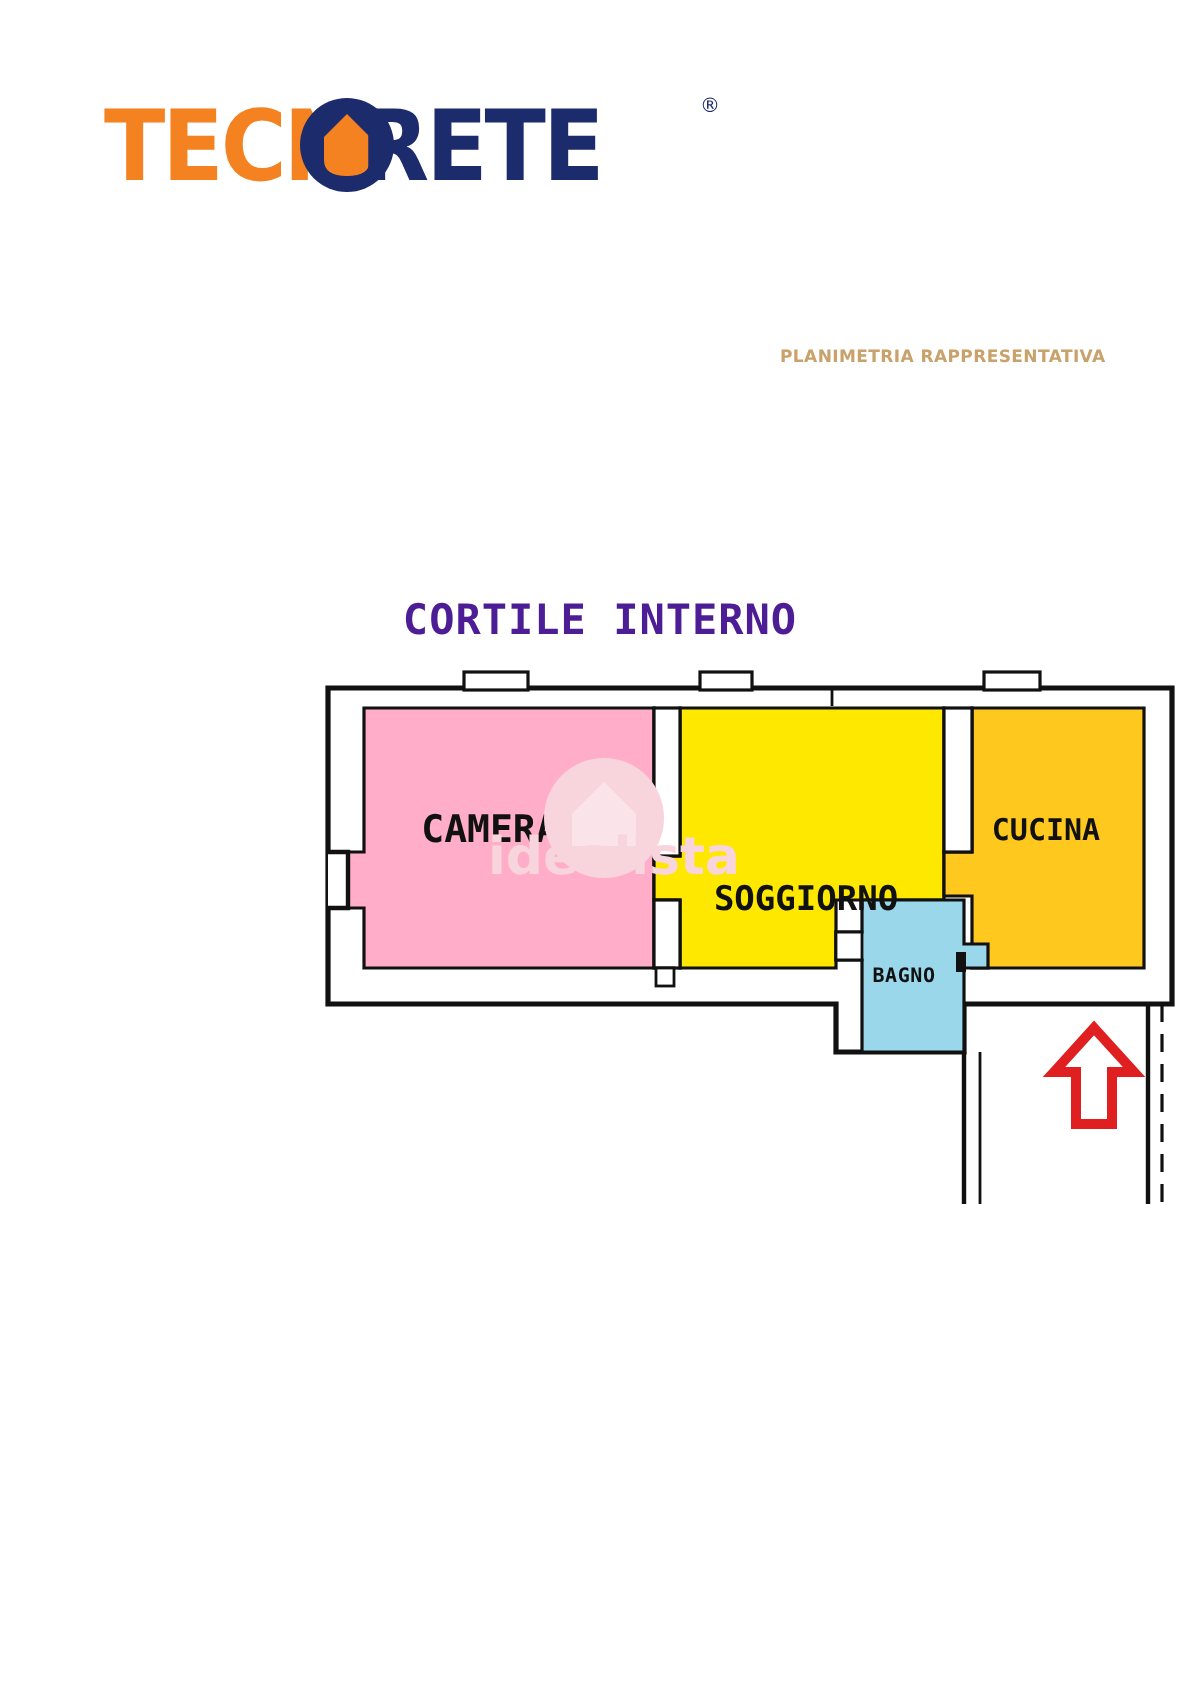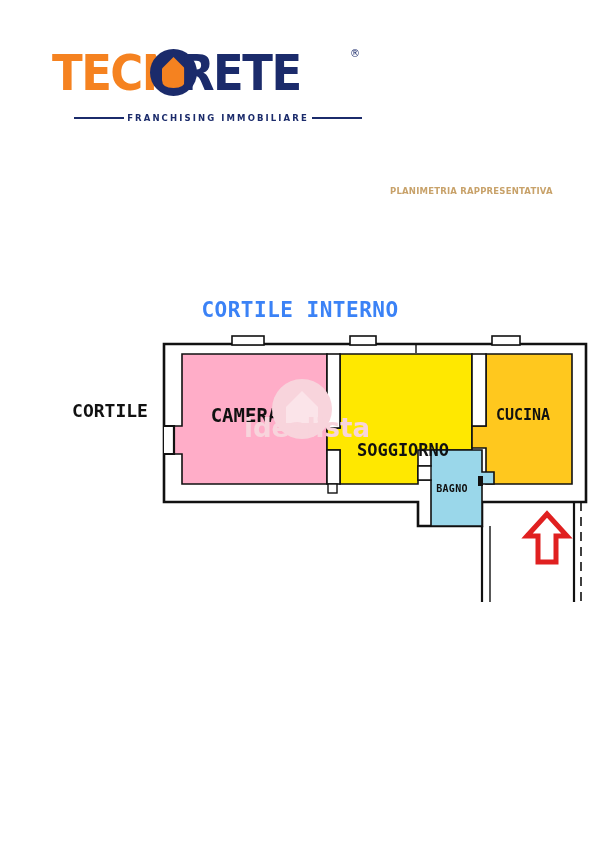--- a/index.html
+++ b/index.html
@@ -101,35 +101,34 @@
   #planimetria-note {
     position: absolute;
     left: 390px;
     top: 174px;
     font-family: "DejaVu Sans", sans-serif;
     font-size: 8.5px;
     font-weight: bold;
     letter-spacing: 0.2px;
     color: #C8A26A;
     white-space: nowrap;
-    margin-top: 12px;
   }
 
   
   #title-top {
     position: absolute;
     left: 0;
     top: 298px;
     width: 600px;
     text-align: center;
     font-family: "DejaVu Sans Mono", monospace;
     font-size: 21px;
     font-weight: bold;
     letter-spacing: 0.5px;
-    color: #3b82f6;
+    color: #4c1d95;
   }
   #title-left {
     position: absolute;
     left: 48px;
     top: 398px;
     width: 124px;
     text-align: center;
     font-family: "DejaVu Sans Mono", monospace;
     font-size: 18px;
     font-weight: bold;
@@ -204,33 +203,27 @@
     <span id="logo-o-circle"></span>
     <svg id="logo-o-house" viewBox="0 0 23 31">
       <path d="M11.5 0 L23 11.5 L23 23 Q23 31 11.5 31 Q0 31 0 23 L0 11.5 Z" fill="#F58220"></path>
     </svg>
 
     <span class="wm-part" id="wm-rete">RETE</span>
 
     <span id="logo-reg">®</span>
   </div>
 
-  <div id="logo-tagline-row">
-    <span class="tag-rule"></span>
-    <span id="logo-tagline">FRANCHISING IMMOBILIARE</span>
-    <span class="tag-rule"></span>
-  </div>
 </div>
 
 <div id="planimetria-note">PLANIMETRIA RAPPRESENTATIVA</div>
 
 <div id="title-top">CORTILE INTERNO</div>
 
 <div id="title-left">
-  <div>CORTILE</div>
 </div>
 
 <div id="plan-wrap">
 <svg id="plan-svg" width="430" height="290" viewBox="0 0 430 290">
 
   <path d="M4,14 L426,14 L426,172 L322,172 L322,196 L258,196 L258,172 L4,172 Z" fill="#ffffff" stroke="#111111" stroke-width="2.6"></path>
 
   <path d="M22,24 L167,24 L167,154 L22,154 L22,124 L14,124 L14,96 L22,96 Z" fill="#FFADC8" stroke="#111111" stroke-width="1.6"></path>
 
   <path d="M180,24 L312,24 L312,120 L258,120 L258,154 L180,154 L180,120 L167,120 L167,98 L180,98 Z" fill="#FFE800" stroke="#111111" stroke-width="1.6"></path>

